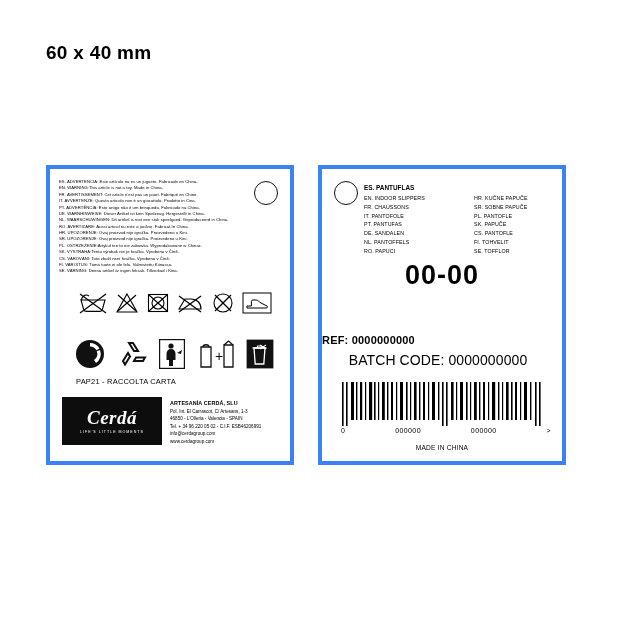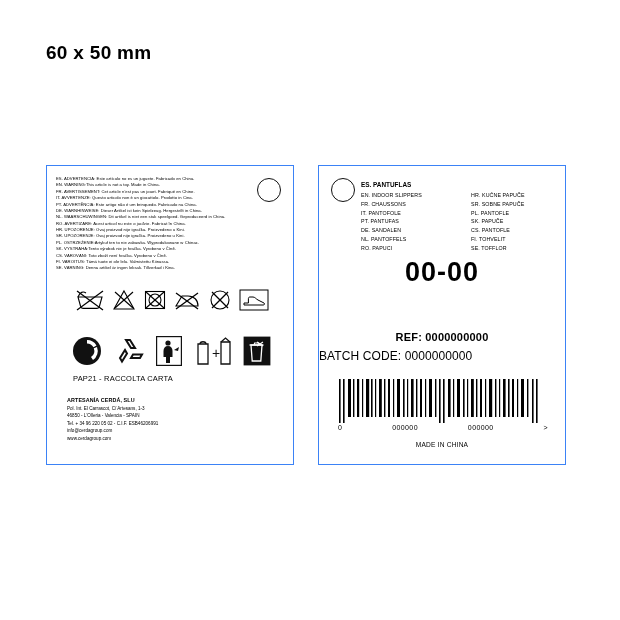--- a/index.html
+++ b/index.html
@@ -22,21 +22,21 @@
   
   .sheet{
     position:absolute;
     left:46px; top:165px;
     width:528px; height:300px;
   }
   .label{
     position:absolute;
     top:0;
     width:248px; height:300px;
-    border:1px solid #3b82f6;
+    border:4px solid #3b82f6;
     background:#fff;
     box-sizing:border-box;
   }
   .label.left{ left:0; }
   .label.right{ left:272px; }
 
   
   .hole{
     position:absolute;
     width:22px;height:22px;
@@ -144,30 +144,30 @@
     font-size:27px;
     font-weight:700;
     letter-spacing:1px;
     line-height:1.08;
   }
   .bigcode .two{ font-size:26px; display:block; }
 
   .ref{
     position:absolute;
     left:0;right:0; top:165px;
-    text-align:center;
+    text-align:left;
     font-size:11px;
     font-weight:700;
     letter-spacing:0.2px;
   }
   .batch{
     position:absolute;
     left:0;right:8px; top:183px;
-    text-align:left;
-    font-size:12px;
+    text-align:center;
+    font-size:14px;
     letter-spacing:0.1px;
   }
 
   .barcode-wrap{
     position:absolute;
     left:18px; top:213px;
     width:212px;
   }
   .barcode{
     height:44px;
@@ -186,21 +186,21 @@
     position:absolute;
     left:0;right:0; top:275px;
     text-align:center;
     font-size:6.6px;
     letter-spacing:0.2px;
   }
 </style>
 </head>
 <body>
 
-<div class="size-title">60 x 50 mm</div>
+<div class="size-title">60 x 40 mm</div>
 
 <div class="sheet">
 
   <div class="label left">
     <div class="hole l"></div>
 
     <div class="warnings">
       <div>ES. ADVERTENCIA: Este artículo no es un juguete. Fabricado en China.</div>
       <div>EN. WARNING:This article is not a toy. Made in China.</div>
       <div>FR. AVERTISSEMENT: Cet article n'est pas un jouet.  Fabriqué en Chine.</div>
@@ -309,20 +309,24 @@
           <path d="M6.5 9 h14" stroke="#fff" stroke-width="1.3"></path>
           <path d="M11 9 l0.6 -2 h4 l0.6 2" fill="none" stroke="#fff" stroke-width="1.1"></path>
           <path d="M20 6 l-6 4 M20 10 l-6 -4" stroke="#fff" stroke-width="1.1"></path>
         </svg>
       </span>
     </div>
 
     <div class="pap-text">PAP21 - RACCOLTA CARTA</div>
 
     <div class="brandbar">
+      <div class="brandbox">
+        <span class="bname">Cerdá</span>
+        <span class="btag">LIFE'S LITTLE MOMENTS</span>
+      </div>
       <div class="addr">
         <div class="co">ARTESANÍA CERDÁ, SLU</div>
         <div>Pol. Int. El Carrascot, C/ Artesans, 1-3</div>
         <div>46850 - L'Olleria - Valencia - SPAIN</div>
         <div>Tel. + 34 96 220 05 02 - C.I.F. ESB46206991</div>
         <div>info@cerdagroup.com</div>
         <div>www.cerdagroup.com</div>
       </div>
     </div>
   </div>

